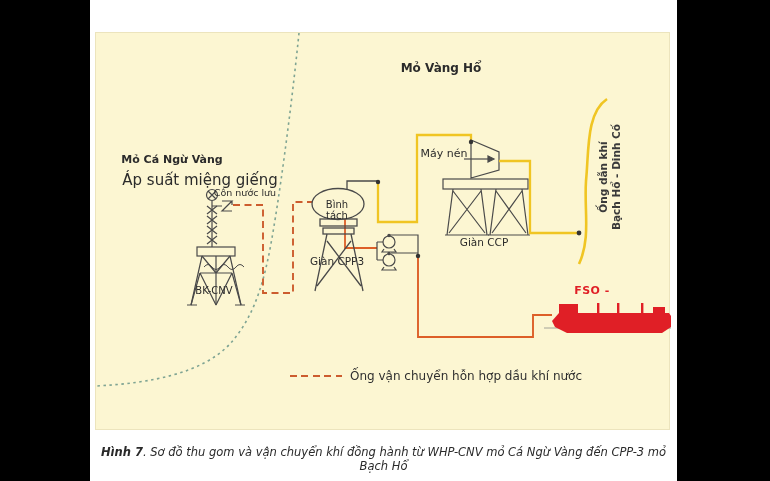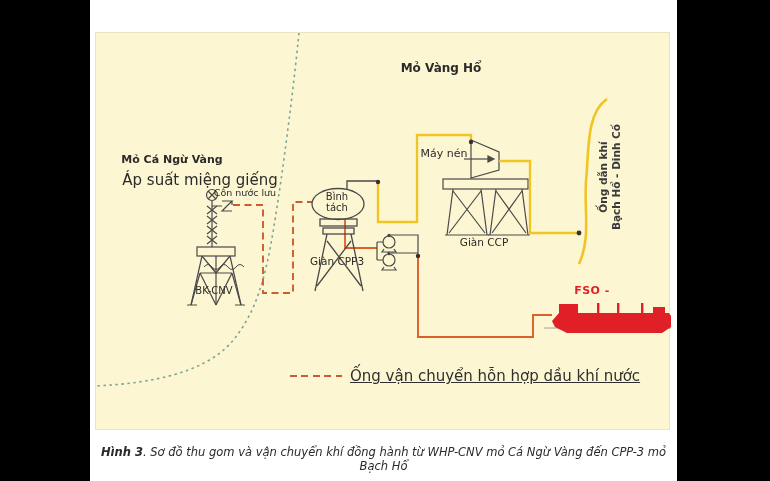--- a/index.html
+++ b/index.html
@@ -4,31 +4,31 @@
 <style>
   html,body{margin:0;padding:0;background:#000;}
   .stage{position:relative;width:770px;height:481px;background:var(--c-background,#000);overflow:hidden;
          font-family:"DejaVu Sans","Liberation Sans",sans-serif;}
   .page{position:absolute;left:90px;top:0;width:587px;height:481px;background:var(--c-panel,#fff);}
   .diagram{position:absolute;left:5px;top:32px;width:575px;height:398px;
            background:var(--c-diagram-bg,#fcf6d2);border:1px solid #ece4bd;box-sizing:border-box;}
   .diagram svg{position:absolute;left:0;top:0;}
   .lbl{position:absolute;transform:translate(-50%,-50%);white-space:nowrap;color:#2b2b2b;
        font-size:10px;line-height:1.05;text-align:center;}
-  .lbl.two{white-space:normal;}
+  .lbl.two{white-space:normal;margin-top:8px;}
   .field-title{font-size:11px;font-weight:bold;}
   .rot{transform:translate(-50%,-50%) rotate(-90deg);font-weight:600;color:#3a3a3a;font-size:10.5px;line-height:1.25;}
   .fso{color:var(--c-fso-red,#e01f26);font-weight:bold;font-size:11px;letter-spacing:.5px;}
   .legend{position:absolute;left:200px;top:366px;}
   .legend-row{display:flex;align-items:center;height:20.5px;}
   .legend-swatch{width:52px;margin-right:8px;flex:0 0 52px;}
   .sw0{height:2px;background:repeating-linear-gradient(90deg,var(--c-mixture-line,#cc5c2e) 0 7px,transparent 7px 11.5px);}
   .sw1{height:2px;background:var(--c-oil-line,#dd5f28);}
   .sw2{height:2.5px;background:var(--c-gas-line,#f2c51f);}
-  .legend-label{font-size:15px;color:#2f2f2f;text-decoration:underline;}
+  .legend-label{font-size:12px;color:#2f2f2f;}
   .caption{position:absolute;left:0;top:445px;width:587px;text-align:center;
            font-style:italic;font-size:11.5px;color:#2a2a2a;}
   .caption b{font-style:italic;}
 </style>
 </head>
 <body>
 
 <div class="stage">
   <div class="page">
 
@@ -125,17 +125,17 @@
     </div>
 
     <div class="legend">
       <div class="legend-row">
         <span class="legend-swatch sw0"></span>
         <span class="legend-label">Ống vận chuyển hỗn hợp dầu khí nước</span>
       </div>
     </div>
 
     <div class="caption">
-      <b>Hình 3</b><span>. Sơ đồ thu gom và vận chuyển khí đồng hành từ WHP-CNV mỏ Cá Ngừ Vàng đến CPP-3 mỏ Bạch Hổ</span>
+      <b>Hình 7</b><span>. Sơ đồ thu gom và vận chuyển khí đồng hành từ WHP-CNV mỏ Cá Ngừ Vàng đến CPP-3 mỏ Bạch Hổ</span>
     </div>
 
   </div>
 </div>
 
 </body></html>

